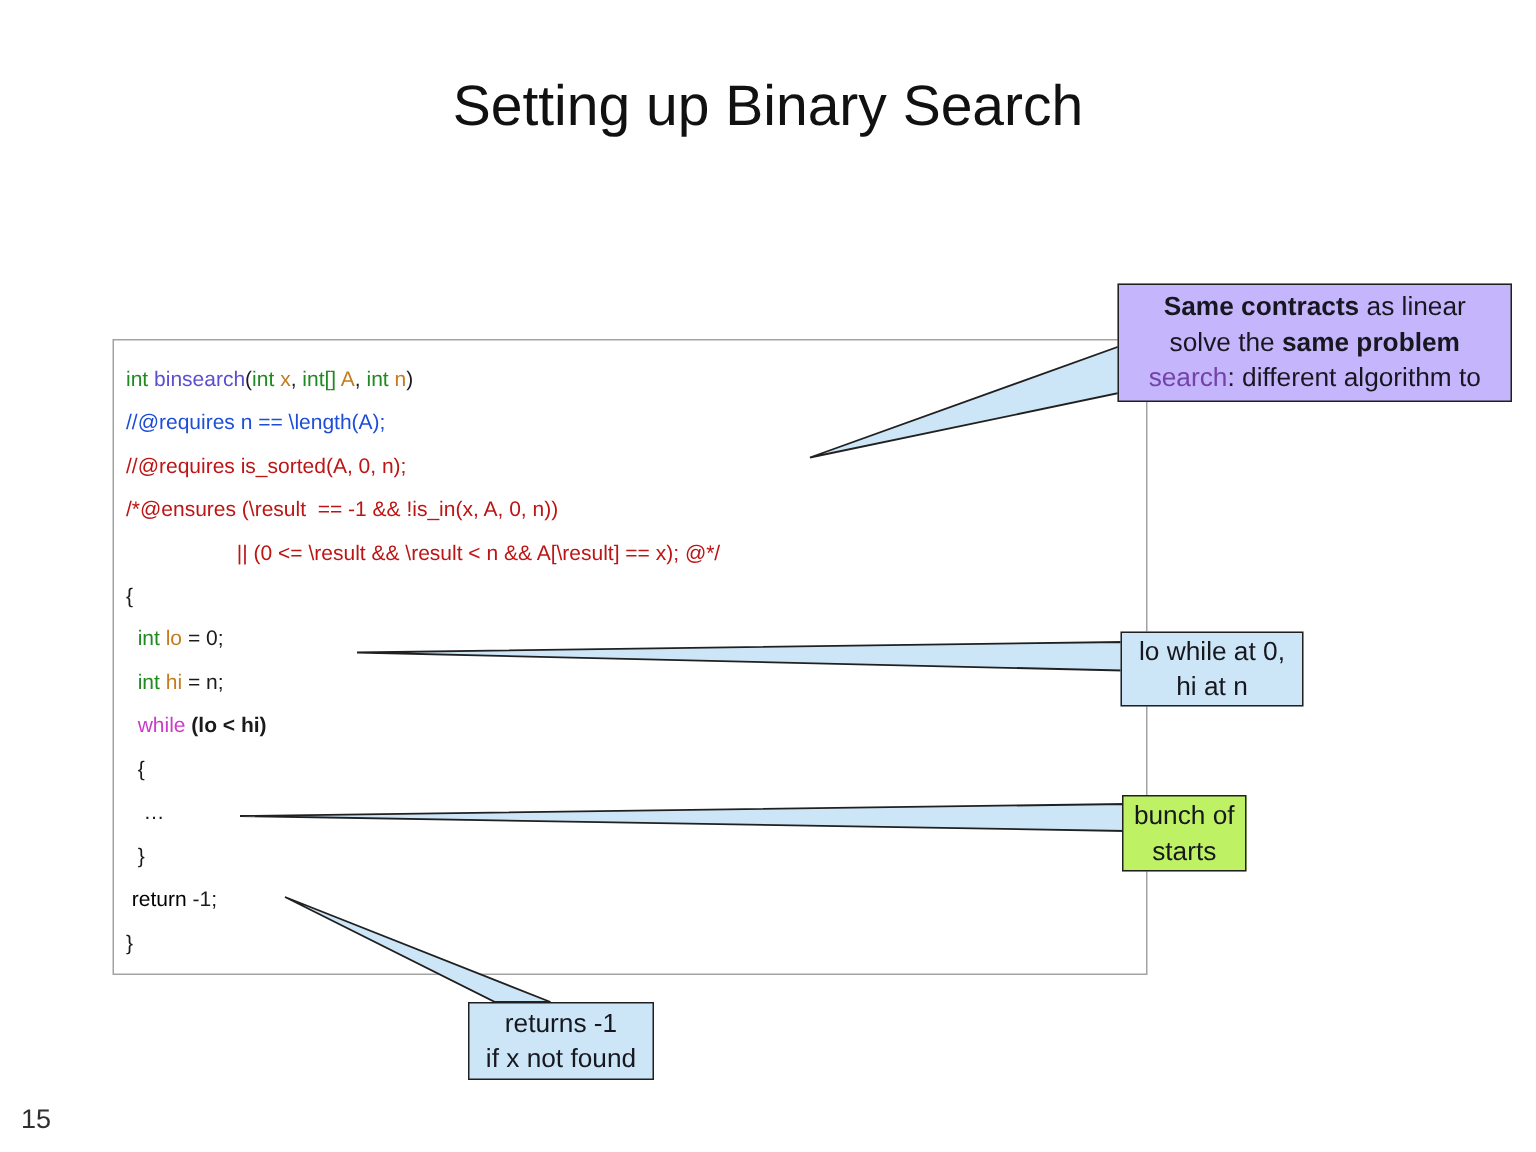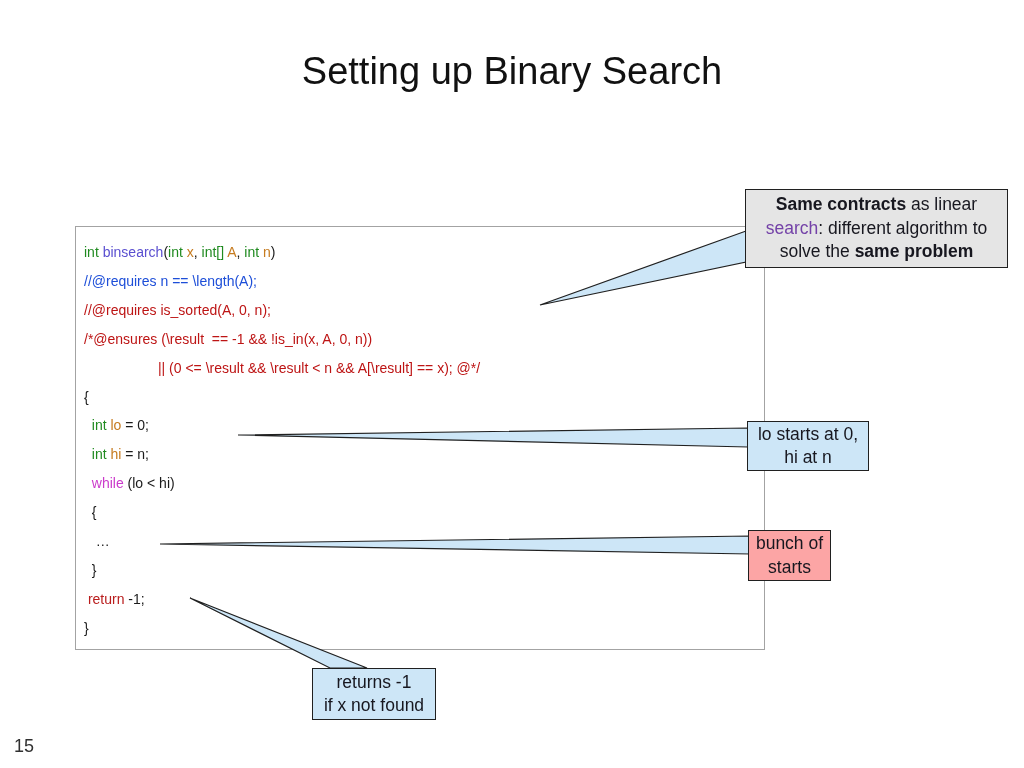--- a/index.html
+++ b/index.html
@@ -72,52 +72,52 @@
 <div class="codebox" style="border-color: rgb(163, 163, 163);">
   <div>
       <div class="seg-line"><span style="color: rgb(31, 138, 31);">int </span><span style="color: rgb(90, 79, 208);">binsearch</span><span style="color: rgb(27, 27, 27);">(</span><span style="color: rgb(31, 138, 31);">int </span><span style="color: rgb(198, 123, 31);">x</span><span style="color: rgb(27, 27, 27);">, </span><span style="color: rgb(31, 138, 31);">int[] </span><span style="color: rgb(198, 123, 31);">A</span><span style="color: rgb(27, 27, 27);">, </span><span style="color: rgb(31, 138, 31);">int </span><span style="color: rgb(198, 123, 31);">n</span><span style="color: rgb(27, 27, 27);">)</span></div>
       <div class="seg-line"><span style="color: #1d4ed8;">//@requires n == \length(A);</span></div>
       <div class="seg-line"><span style="color: rgb(189, 20, 20);">//@requires is_sorted(A, 0, n);</span></div>
       <div class="seg-line"><span style="color: rgb(189, 20, 20);">/*@ensures (\result  == -1 &amp;&amp; !is_in(x, A, 0, n))</span></div>
       <div class="seg-line"><span style="color: rgb(189, 20, 20);">                   || (0 &lt;= \result &amp;&amp; \result &lt; n &amp;&amp; A[\result] == x); @*/</span></div>
       <div class="seg-line"><span style="color: rgb(27, 27, 27);">{</span></div>
       <div class="seg-line"><span style="color: rgb(27, 27, 27);">  </span><span style="color: rgb(31, 138, 31);">int </span><span style="color: rgb(198, 123, 31);">lo</span><span style="color: rgb(27, 27, 27);"> = 0;</span></div>
       <div class="seg-line"><span style="color: rgb(27, 27, 27);">  </span><span style="color: rgb(31, 138, 31);">int </span><span style="color: rgb(198, 123, 31);">hi</span><span style="color: rgb(27, 27, 27);"> = n;</span></div>
-      <div class="seg-line"><span style="color: rgb(27, 27, 27);">  </span><span style="color: rgb(203, 59, 203);">while</span><span style="color: rgb(27, 27, 27);"> (lo &lt; hi)</span></div>
+      <div class="seg-line"><span style="color: rgb(27, 27, 27);">  </span><span style="color: rgb(203, 59, 203);">while</span><span style="color: rgb(27, 27, 27); font-weight: bold;"> (lo &lt; hi)</span></div>
       <div class="seg-line"><span style="color: rgb(27, 27, 27);">  {</span></div>
       <div class="seg-line"><span style="color: rgb(27, 27, 27);">   …</span></div>
       <div class="seg-line"><span style="color: rgb(27, 27, 27);">  }</span></div>
-      <div class="seg-line"><span style="color: rgb(27, 27, 27);"> </span><span style="color: #b91c1c;">return</span><span style="color: rgb(27, 27, 27);"> -1;</span></div>
+      <div class="seg-line"><span style="color: rgb(27, 27, 27);"> </span><span style="color: #000000;">return</span><span style="color: rgb(27, 27, 27);"> -1;</span></div>
       <div class="seg-line"><span style="color: rgb(27, 27, 27);">}</span></div>
     </div>
 </div>
 
 <svg class="wedge-layer" width="1024" height="768" viewBox="0 0 1024 768">
   <polygon points="540,305 746,231 746,262" stroke-width="1.2" fill="#cde6f7" stroke="#202020"></polygon>
   <polygon points="238,435 748,428 748,447" stroke-width="1.2" fill="#cde6f7" stroke="#202020"></polygon>
   <polygon points="160,544 750,536 750,554" stroke-width="1.2" fill="#cde6f7" stroke="#202020"></polygon>
   <polygon points="190,598 330,668 367,668" stroke-width="1.2" fill="#cde6f7" stroke="#202020"></polygon>
 </svg>
 
-<div class="callout callout-contracts" style="background: #e5e5e5; border-color: rgb(32, 32, 32);">
+<div class="callout callout-contracts" style="background: #c4b5fd; border-color: rgb(32, 32, 32);">
   <div>
       <div class="seg-line"><span style="color: rgb(23, 23, 31); font-weight: 700;">Same contracts</span><span style="color: rgb(23, 23, 31);"> as linear</span></div>
+      <div class="seg-line"><span style="color: rgb(23, 23, 31);">solve the </span><span style="color: rgb(23, 23, 31); font-weight: 700;">same problem</span></div>
       <div class="seg-line"><span style="color: rgb(116, 66, 168);">search</span><span style="color: rgb(23, 23, 31);">: different algorithm to</span></div>
-      <div class="seg-line"><span style="color: rgb(23, 23, 31);">solve the </span><span style="color: rgb(23, 23, 31); font-weight: 700;">same problem</span></div>
     </div>
 </div>
 
 <div class="callout callout-lohi" style="background: rgb(205, 230, 247); border-color: rgb(32, 32, 32);">
   <div>
-      <div class="seg-line"><span style="color: rgb(23, 23, 31);">lo starts at 0,</span></div>
+      <div class="seg-line"><span style="color: rgb(23, 23, 31);">lo while at 0,</span></div>
       <div class="seg-line"><span style="color: rgb(23, 23, 31);">hi at n</span></div>
     </div>
 </div>
 
-<div class="callout callout-bunch" style="background: #fca5a5; border-color: rgb(32, 32, 32);">
+<div class="callout callout-bunch" style="background: #bef264; border-color: rgb(32, 32, 32);">
   <div>
       <div class="seg-line"><span style="color: rgb(23, 23, 31);">bunch of</span></div>
       <div class="seg-line"><span style="color: rgb(23, 23, 31);">starts</span></div>
     </div>
 </div>
 
 <div class="callout callout-returns" style="background: rgb(205, 230, 247); border-color: rgb(32, 32, 32);">
   <div>
       <div class="seg-line"><span style="color: rgb(23, 23, 31);">returns -1</span></div>
       <div class="seg-line"><span style="color: rgb(23, 23, 31);">if x not found</span></div>

